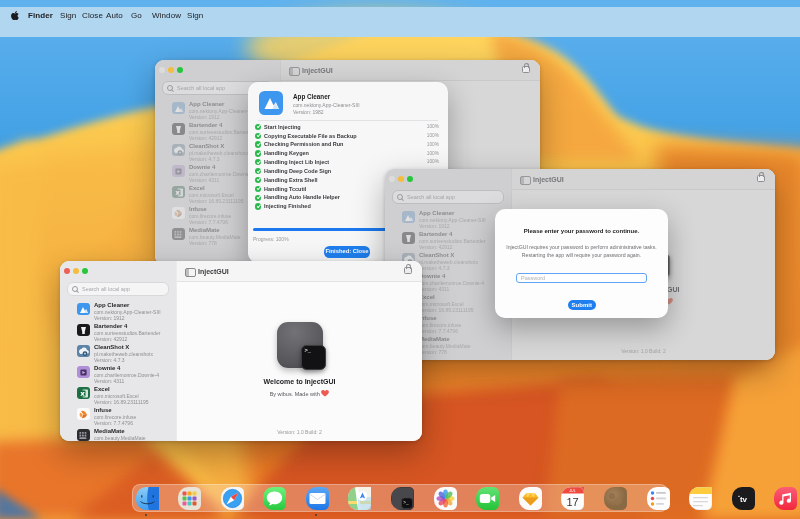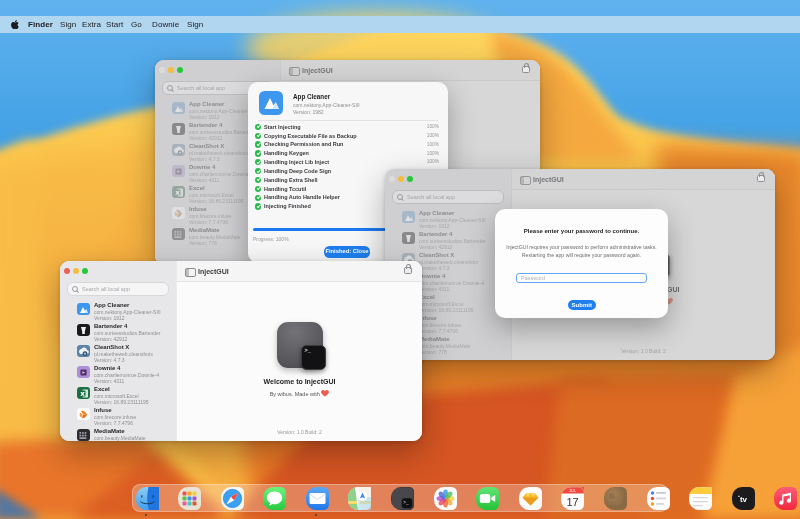--- a/index.html
+++ b/index.html
@@ -1,20 +1,20 @@
 <!DOCTYPE html>
 <html><head><meta charset="utf-8">
 <style>
 html,body{margin:0;padding:0;}
 body{width:800px;height:519px;overflow:hidden;position:relative;
  font-family:"Liberation Sans",sans-serif;-webkit-font-smoothing:antialiased;}
 #wall{position:absolute;left:0;top:0;z-index:0;}
 #menubar span,.wtitle,.search,.t1,.t2,.t3,.ct,.pct,.h1,.h2,.h3,.plabel,.pbtn,.pwt,.pwb,.pwfield,.pwbtn,.wt,.ws,.ver,.smallicon span{opacity:.999;}
 
-#menubar{position:absolute;left:0;top:16px;width:800px;height:17px;background:#b0d6f0;z-index:4;}
+#menubar{position:absolute;left:0;top:7px;width:800px;height:30px;background:#b0d6f0;z-index:4;}
 #menubar span{position:absolute;top:4px;font-size:8px;color:#202024;letter-spacing:.1px;}
 #menubar .b{font-weight:bold;}
 
 .win{position:absolute;border-radius:9px;background:#ececee;
  box-shadow:0 12px 32px rgba(0,0,0,.3),0 1px 4px rgba(0,0,0,.18);}
 .sb{position:absolute;left:0;top:0;bottom:0;border-radius:9px 0 0 9px;background:#e7e7e9;overflow:hidden;}
 .main{position:absolute;top:0;right:0;bottom:0;border-radius:0 9px 9px 0;background:#fbfbfc;overflow:hidden;border-left:1px solid rgba(0,0,0,.06);}
 .tbar{position:absolute;top:0;left:0;right:0;height:20px;background:#f5f5f6;border-bottom:1px solid #e3e3e5;}
 .tl{position:absolute;left:4px;top:7px;font-size:0;line-height:0;}
 .tl i{display:inline-block;width:6.4px;height:6.4px;border-radius:50%;margin-right:2.4px;}
@@ -130,24 +130,24 @@
  <path filter="url(#b7)" fill="#dd6a22" d="M560,380 L735,376 L706,519 L545,519 Z"></path>
  <path filter="url(#b7)" fill="#f6a138" d="M702,519 L737,378 L810,342 L810,519 Z"></path>
  <path filter="url(#b4)" fill="#54779e" d="M-5,488 L42,519 L-5,519 Z"></path>
 </svg>
 <div id="menubar">
  <span style="left:11px;top:3.5px"><svg width="8" height="9" viewBox="0 0 16 18">
         <path fill="#1c1c1e" d="M13.1,9.6c0-2.4,2-3.6,2.1-3.7c-1.1-1.7-2.9-1.9-3.5-1.9c-1.5-0.2-2.9,0.9-3.7,0.9C7.2,4.9,6,4,4.8,4C3.2,4,1.7,4.9,0.9,6.3c-1.7,2.9-0.4,7.1,1.2,9.4c0.8,1.1,1.7,2.4,3,2.4c1.2,0,1.6-0.8,3.1-0.8c1.4,0,1.8,0.8,3.1,0.8c1.3,0,2.1-1.2,2.9-2.3c0.9-1.3,1.3-2.6,1.3-2.7C15.4,13.1,13.1,12.2,13.1,9.6z M10.7,2.8C11.4,2,11.8,0.9,11.7,0c-1,0-2.1,0.6-2.8,1.5C8.3,2.2,7.8,3.3,7.9,4.2C9,4.3,10.1,3.6,10.7,2.8z"></path>
       </svg></span>
  <span class="b" style="left:28px">Finder</span>
  <span style="left:60px">Sign</span>
- <span style="left:82px">Extra</span>
- <span style="left:106px">Start</span>
+ <span style="left:82px">Close</span>
+ <span style="left:106px">Auto</span>
  <span style="left:131px">Go</span>
- <span style="left:152px">Downie</span>
+ <span style="left:152px">Window</span>
  <span style="left:187px">Sign</span>
 </div>
 
 <div class="win dim" style="left:155px;top:60px;width:385px;height:205px;z-index:1">
     <div class="sb" style="width:125px">
       <div class="tl"><i class="r1"></i><i class="r2"></i><i class="r3"></i></div>
       <div class="search">Search all local app</div>
       <div class="item" style="top:41px">
         <span class="ic"><svg width="13" height="13">
             <rect width="13" height="13" rx="3" fill="#3e97ef"></rect>

